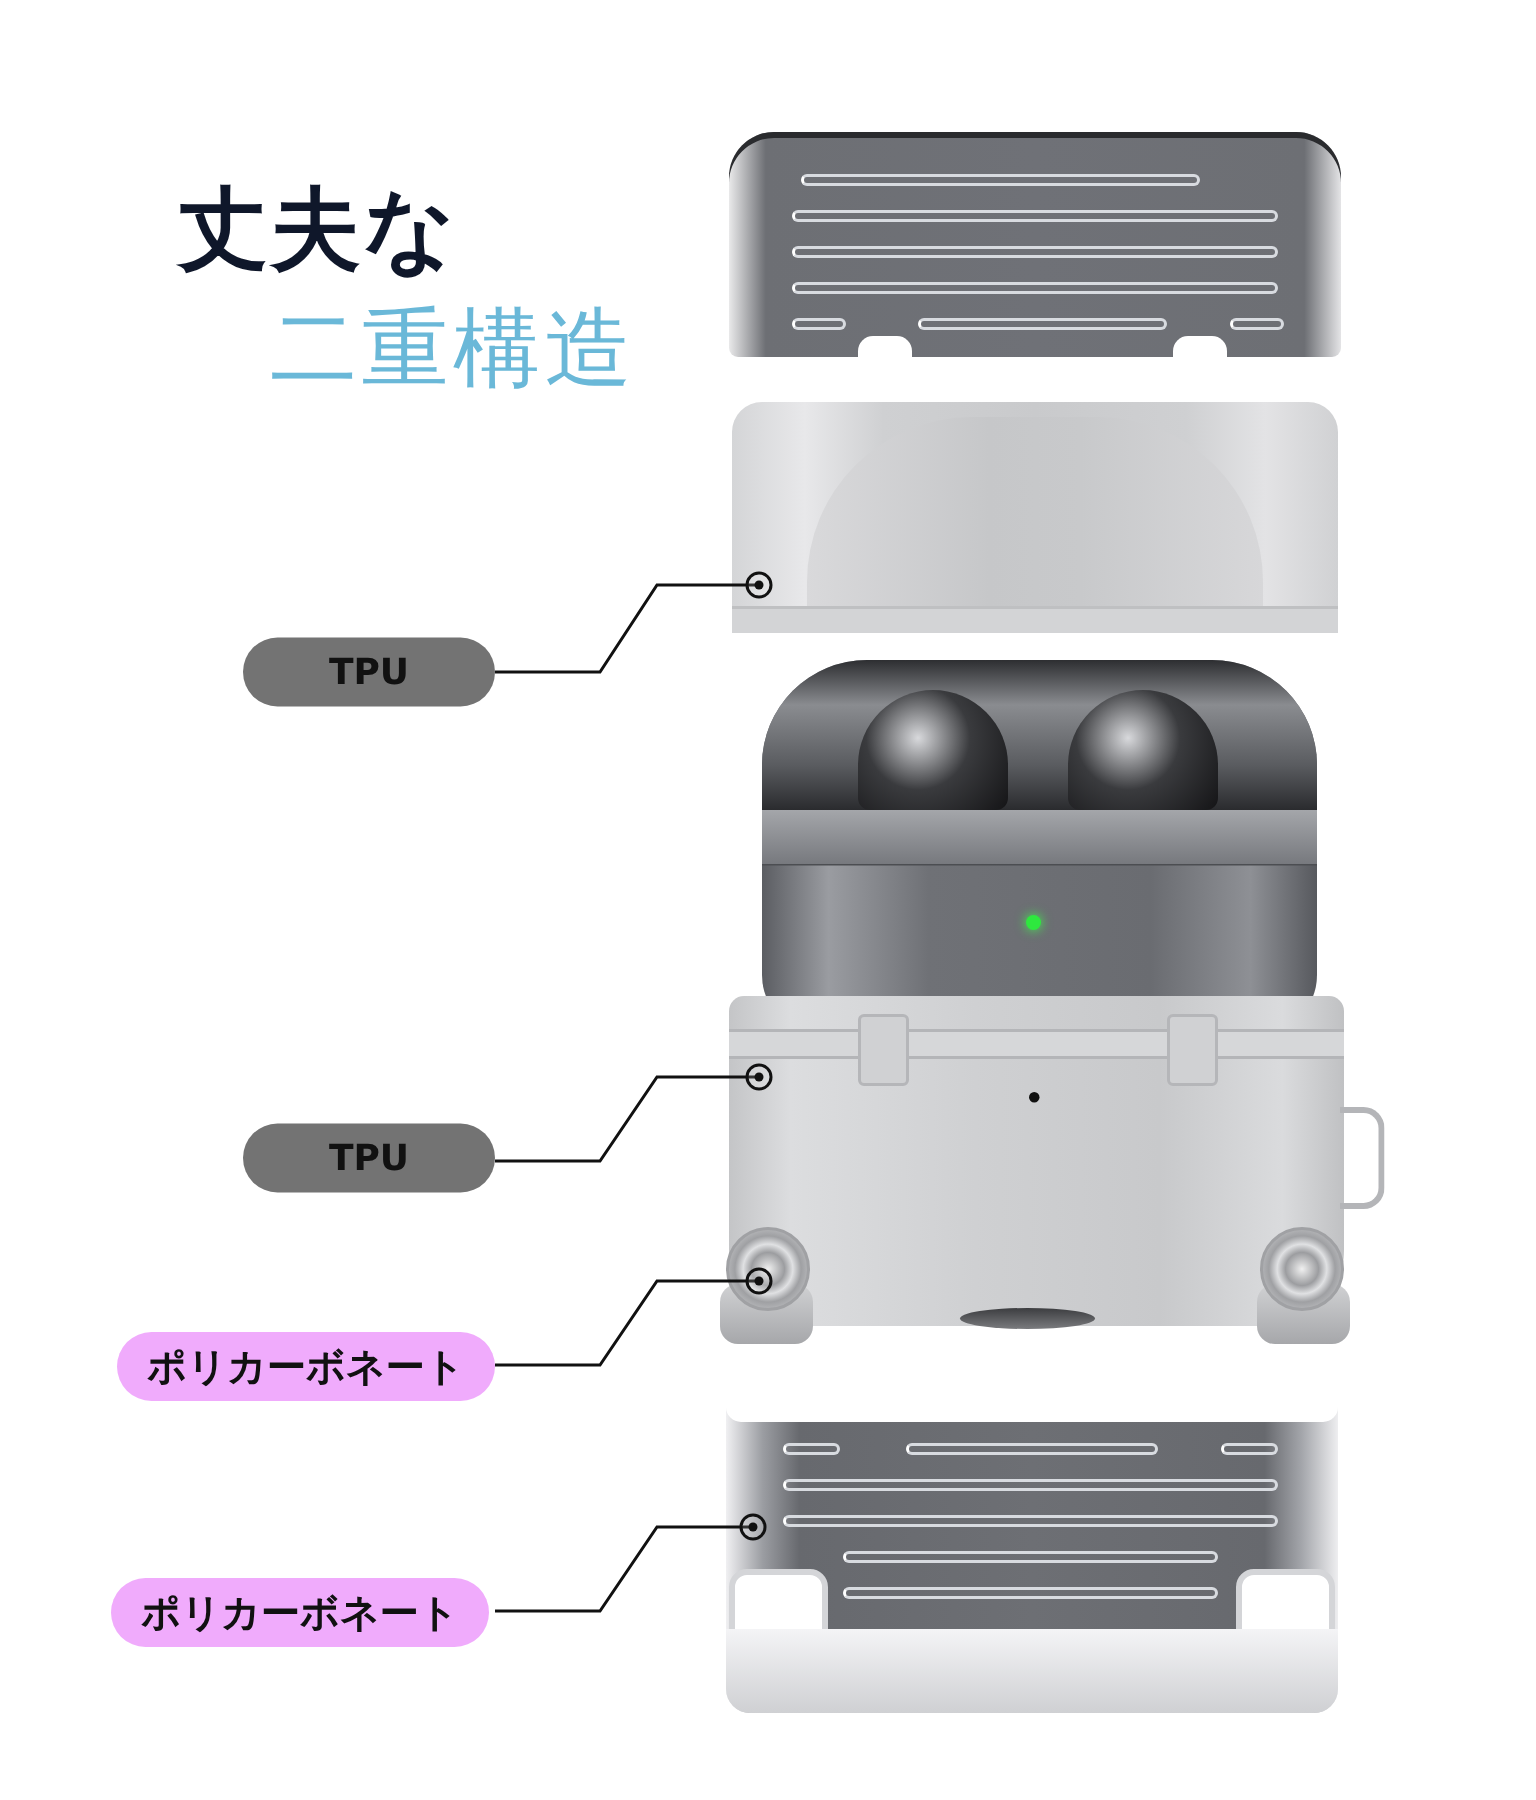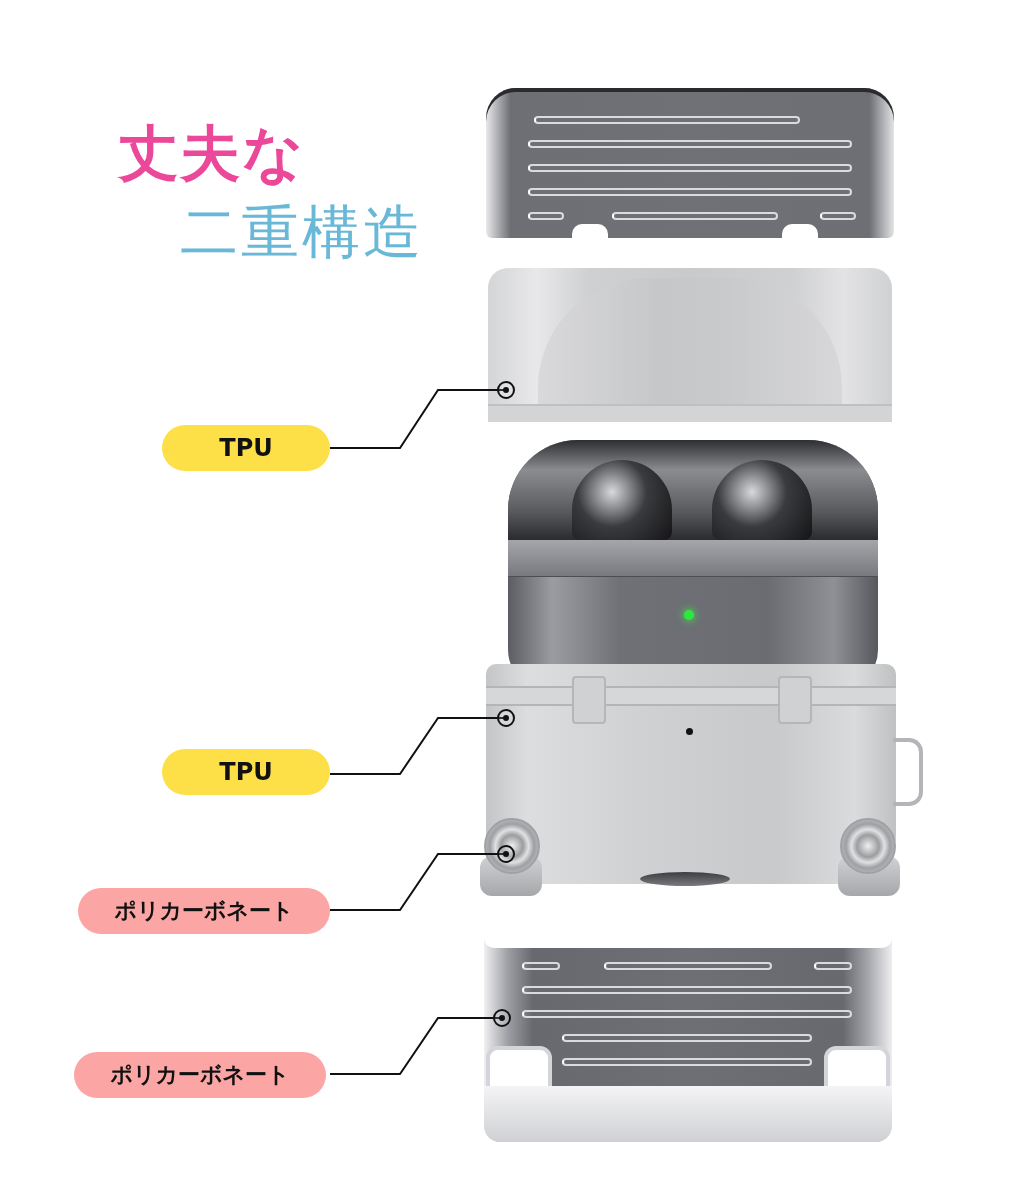--- a/index.html
+++ b/index.html
@@ -1,22 +1,22 @@
 <!DOCTYPE html>
 <html><head>
 <meta charset="utf-8">
 <style>
   html,body{margin:0;padding:0;background:#ffffff;}
   body{width:1024px;height:1200px;position:relative;overflow:hidden;font-family:"DejaVu Sans",sans-serif;}
   .abs{position:absolute;}
-  .title1{left:0;width:424px;top:118px;text-align:center;font-size:60px;font-weight:bold;color:#ec4899;letter-spacing:2px;line-height:70px;}
+  .title1{left:0;width:424px;top:118px;text-align:center;font-size:60px;font-weight:bold;color:#0f172a;letter-spacing:2px;line-height:70px;}
   .title2{left:0;width:424px;top:198px;text-align:right;font-size:58px;font-weight:normal;color:#6ab8d8;letter-spacing:3px;line-height:68px;}
   .pill{display:flex;align-items:center;justify-content:center;border-radius:24px;font-weight:bold;color:#111;font-size:24px;}
-  .pill.tpu{background:#fde047;width:168px;height:46px;}
-  .pill.pc{background:#fca5a5;width:252px;height:46px;font-size:22px;}
+  .pill.tpu{background:#737373;width:168px;height:46px;}
+  .pill.pc{background:#f0abfc;width:252px;height:46px;font-size:26px;}
   svg.lines{position:absolute;left:0;top:0;width:1024px;height:1200px;pointer-events:none;z-index:5;}
   
   .part{position:absolute;}
   .cap-top{left:486px;top:88px;width:408px;height:150px;border-radius:30px 30px 6px 6px;
     background:linear-gradient(90deg,#e9e9ea 0%,#6d6f74 6%,#6f7177 50%,#6d6f74 94%,#e4e4e6 100%);
     box-shadow:inset 0 4px 0 #2a2b2e;}
   .ridge{position:absolute;height:8px;border-radius:5px;border:2px solid #d8dbe0;border-left-color:#fff;box-sizing:border-box;}
   .notch{position:absolute;background:#fff;border-radius:10px 10px 0 0;}
   .tpu-top{left:488px;top:268px;width:404px;height:154px;border-radius:20px 20px 4px 4px;
     background:linear-gradient(90deg,#d4d5d7 0%,#e8e8ea 12%,#cfd0d2 25%,#c9cacc 50%,#cfd0d2 75%,#e3e3e5 88%,#d0d1d3 100%);}

